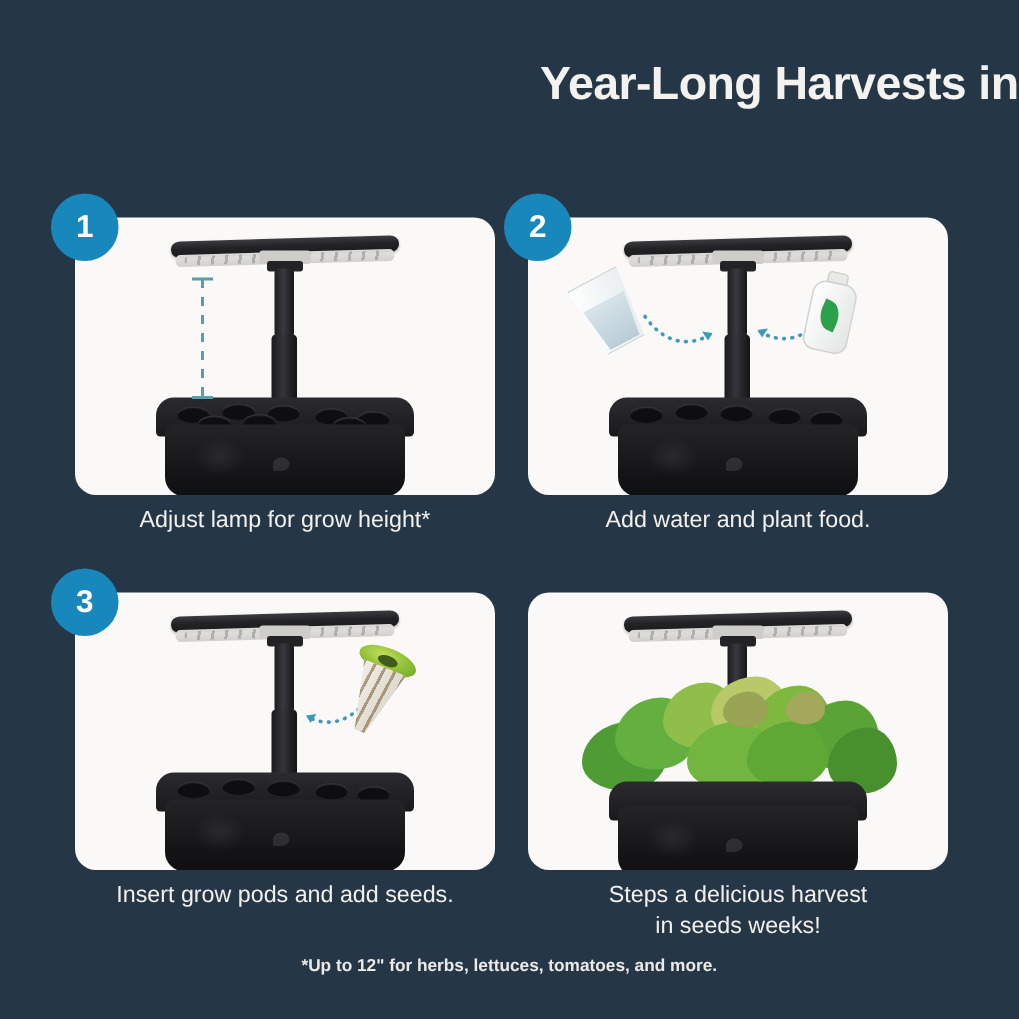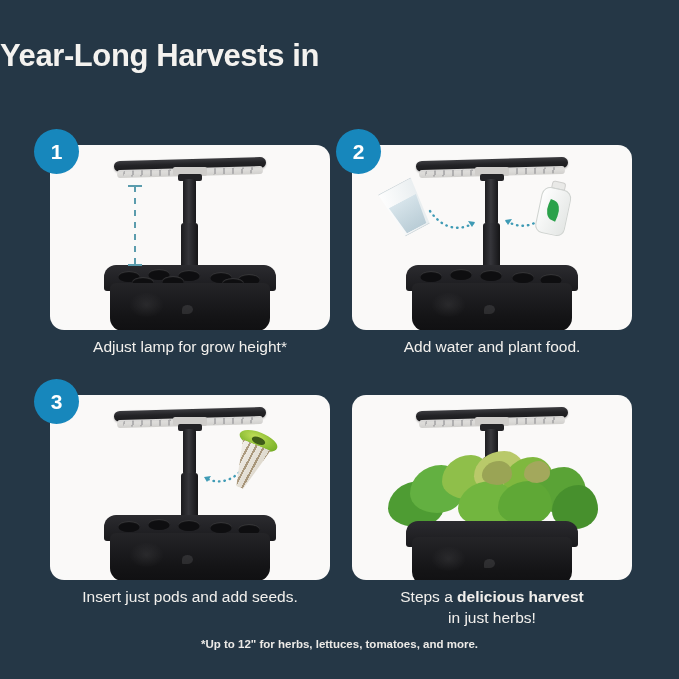--- a/index.html
+++ b/index.html
@@ -7,21 +7,21 @@
     width: 679px; height: 679px;
     background: #253746;
     font-family: "Liberation Sans", sans-serif;
     overflow: hidden;
   }
   #root { position: relative; width: 679px; height: 679px; background: #253746; }
 
   
   .title {
     position: absolute; left: 0; top: 36px; width: 679px;
-    text-align: left;
+    text-align: right;
     color: #f4f2ef;
     font-size: 31px; font-weight: bold;
     line-height: 1.26;
     letter-spacing: -0.4px;
   }
   .title .l2 { display: block; }
 
   
   .card-wrap { position: absolute; }
   .card {
@@ -41,21 +41,21 @@
     z-index: 5;
     line-height: 1;
   }
   .caption {
     position: absolute; top: 192px; left: -20px; width: 320px;
     text-align: center;
     color: #f2f0ed;
     font-size: 15.5px;
     line-height: 1.35;
   }
-  .caption b { font-weight: bold; }
+  .caption b { font-weight: normal; }
 
   
   .unit { position: absolute; left: 0; top: 0; width: 280px; height: 185px; }
 
   
   .lamp {
     position: absolute; width: 152px; height: 11px;
     left: 64px; top: 14px;
     background: linear-gradient(#3c3c40 0%, #232326 45%, #1a1a1c 100%);
     border-radius: 6px / 5px;
@@ -336,21 +336,21 @@
         </div>
 
         <div class="pod">
           <div class="cap"></div>
           <div class="hole"></div>
           <div class="cone"></div>
         </div>
       </div>
     </div>
     <div class="badge">3</div>
-    <div class="caption">Insert just pods and add seeds.</div>
+    <div class="caption">Insert grow pods and add seeds.</div>
   </div>
 
   <div class="card-wrap" style="left:352px; top:395px;">
     <div class="card">
       <div class="unit">
         <div class="lamp"></div>
         <div class="lamp-led"></div>
         <div class="lamp-hub"></div>
         <div class="lamp-collar"></div>
         <div class="pole-upper" style="height:30px;"></div>
@@ -370,19 +370,19 @@
           <div class="leaf-blob" style="left:138px; top:10px; width:26px; height:22px; background:#a3a85c;"></div>
         </div>
 
         <div class="base-top" style="top:126px;"></div>
         <div class="base-body" style="top:142px;"></div>
         <div class="logo-dot" style="top:164px;"></div>
       </div>
     </div>
     <div class="caption">
       <span>Steps a </span><b>delicious harvest</b><br>
-      <span>in just herbs!</span>
+      <span>in seeds weeks!</span>
     </div>
   </div>
 
   <div class="footnote">*Up to 12" for herbs, lettuces, tomatoes, and more.</div>
 
 </div>
 
 </body></html>

